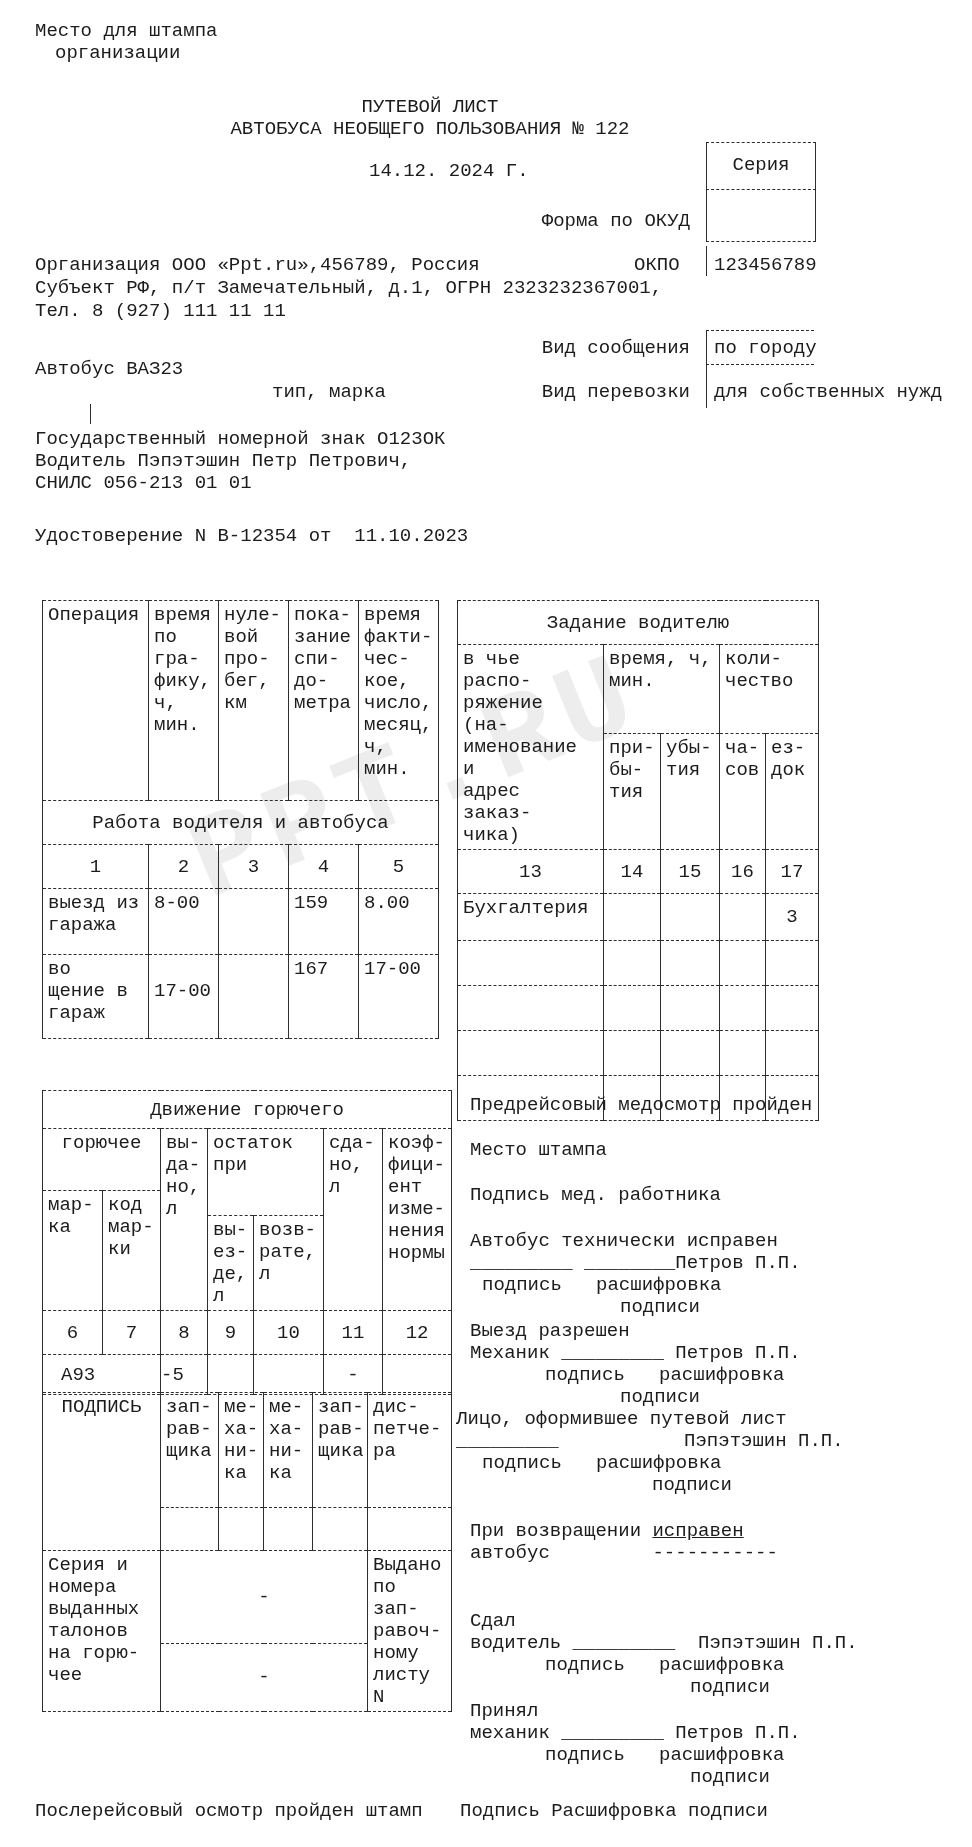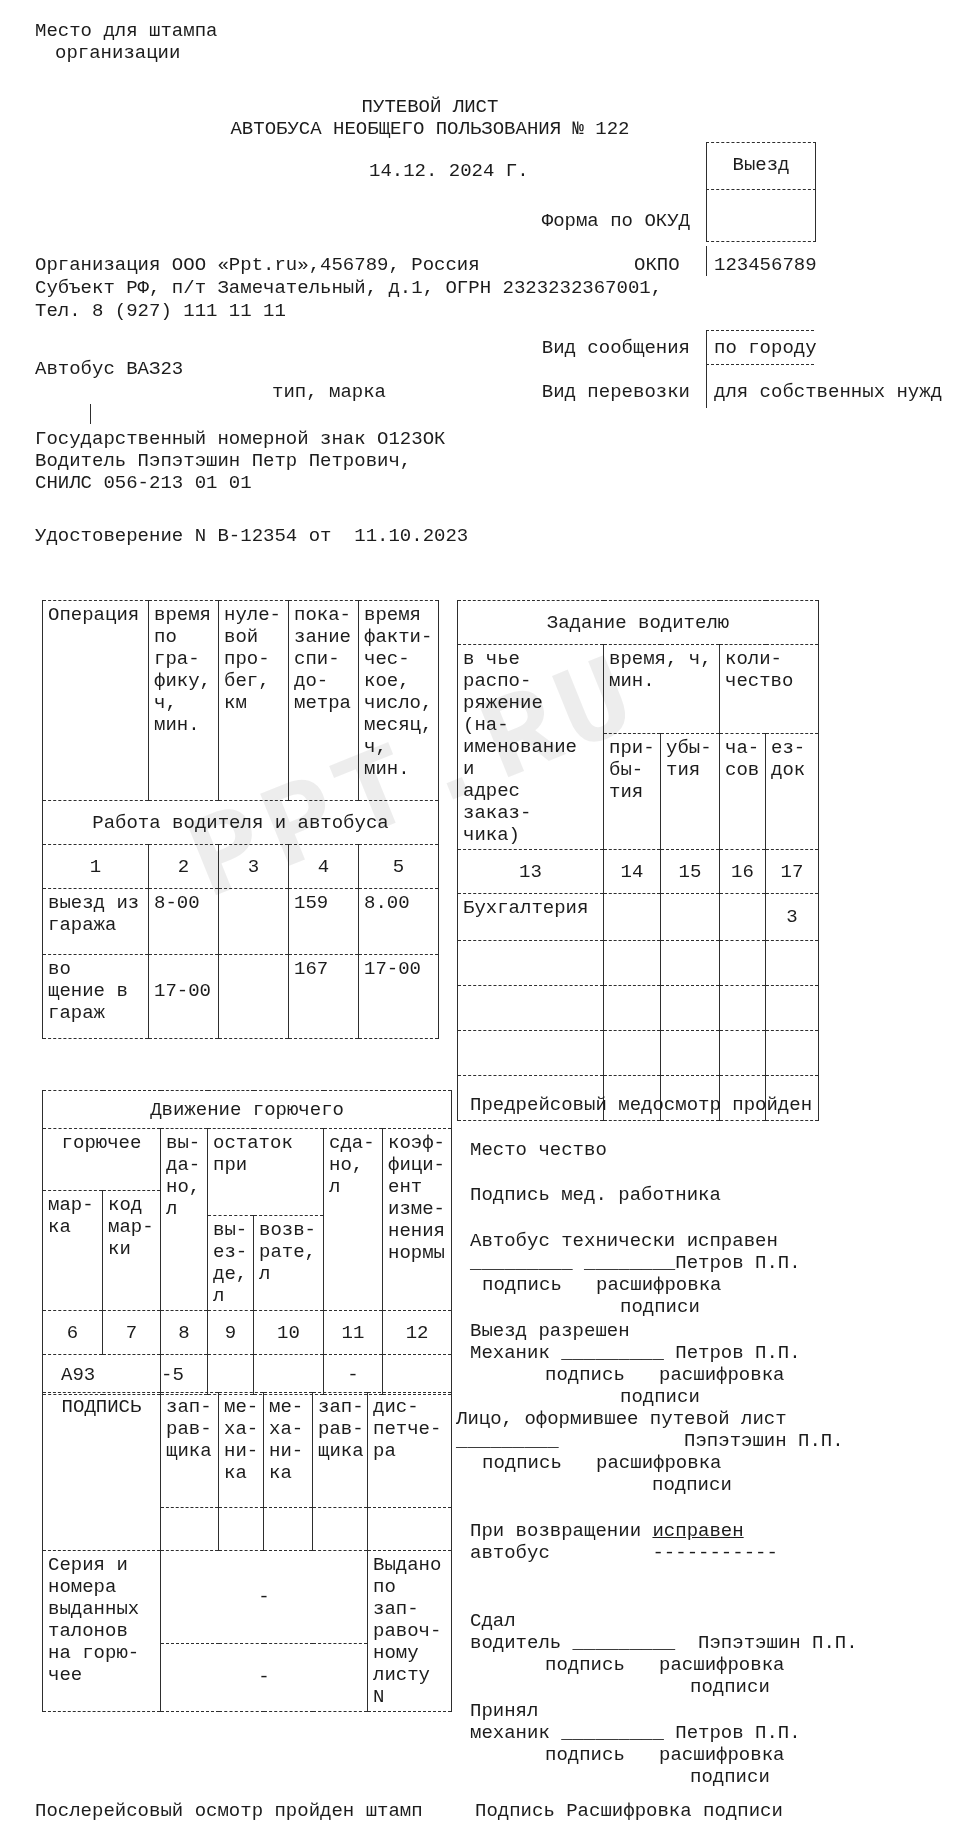--- a/index.html
+++ b/index.html
@@ -41,21 +41,21 @@
 
   <div class="t" style="left:35px;top:20px;">Место для штампа</div>
   <div class="t" style="left:55px;top:42px;">организации</div>
 
   <div class="t ctr" style="left:120px;top:96px;width:620px;">ПУТЕВОЙ ЛИСТ</div>
   <div class="t ctr" style="left:120px;top:118px;width:620px;">АВТОБУСА НЕОБЩЕГО ПОЛЬЗОВАНИЯ № 122</div>
 
   <div class="t" style="left:369px;top:160px;">14.12. 2024 Г.</div>
 
   <div class="box" style="left:706px;top:142px;width:108px;height:98px;">
-    <div style="text-align:center;padding-top:11px;">Выезд</div>
+    <div style="text-align:center;padding-top:11px;">Серия</div>
     <div style="position:absolute;left:-1px;right:-1px;top:46px;border-top:1px dashed #2e2e2e;"></div>
   </div>
   <div class="t rgt" style="left:540px;top:210px;width:150px;">Форма по ОКУД</div>
 
   <div class="t" style="left:35px;top:254px;">Организация ООО «Ppt.ru»,456789, Россия</div>
   <div class="t" style="left:634px;top:254px;">ОКПО</div>
   <div class="vline" style="left:706px;top:246px;height:30px;"></div>
   <div class="t" style="left:714px;top:254px;">123456789</div>
   <div class="t" style="left:35px;top:277px;">Субъект РФ, п/т Замечательный, д.1, ОГРН 2323232367001,</div>
   <div class="t" style="left:35px;top:300px;">Тел. 8 (927) 111 11 11</div>
@@ -342,21 +342,21 @@
 листу
 N</td>
     </tr>
     <tr style="height:65px;">
       <td class="mid" colspan="4">-</td>
     </tr>
   </tbody>
     </table>
 
   <div class="t" style="left:470px;top:1094px;">Предрейсовый медосмотр пройден</div>
-  <div class="t" style="left:470px;top:1139px;">Место чество</div>
+  <div class="t" style="left:470px;top:1139px;">Место штампа</div>
   <div class="t" style="left:470px;top:1184px;">Подпись мед. работника</div>
   <div class="t" style="left:470px;top:1230px;">Автобус технически исправен</div>
   <div class="t" style="left:470px;top:1252px;">_________ ________Петров П.П.</div>
   <div class="t" style="left:482px;top:1274px;">подпись   расшифровка</div>
   <div class="t" style="left:620px;top:1296px;">подписи</div>
   <div class="t" style="left:470px;top:1320px;">Выезд разрешен</div>
   <div class="t" style="left:470px;top:1342px;">Механик _________ Петров П.П.</div>
   <div class="t" style="left:545px;top:1364px;">подпись   расшифровка</div>
   <div class="t" style="left:620px;top:1386px;">подписи</div>
   <div class="t" style="left:456px;top:1408px;">Лицо, оформившее путевой лист</div>
@@ -368,15 +368,15 @@
   <div class="t" style="left:470px;top:1610px;">Сдал</div>
   <div class="t" style="left:470px;top:1632px;">водитель _________  Пэпэтэшин П.П.</div>
   <div class="t" style="left:545px;top:1654px;">подпись   расшифровка</div>
   <div class="t" style="left:690px;top:1676px;">подписи</div>
   <div class="t" style="left:470px;top:1700px;">Принял</div>
   <div class="t" style="left:470px;top:1722px;">механик _________ Петров П.П.</div>
   <div class="t" style="left:545px;top:1744px;">подпись   расшифровка</div>
   <div class="t" style="left:690px;top:1766px;">подписи</div>
 
   <div class="t" style="left:35px;top:1800px;">Послерейсовый осмотр пройден штамп</div>
-  <div class="t" style="left:475px;top:1800px;">Подпись Расшифровка подписи</div>
+  <div class="t" style="left:460px;top:1800px;">Подпись Расшифровка подписи</div>
 
 </div>
 
 </body></html>

